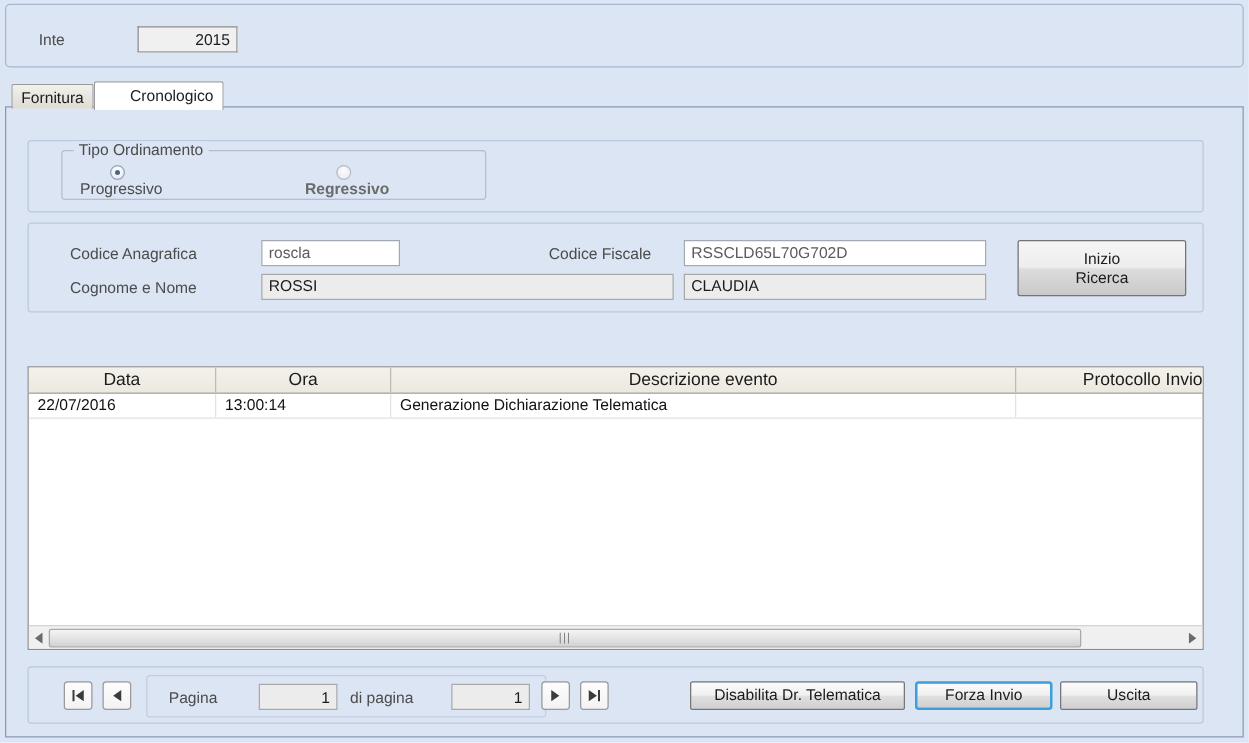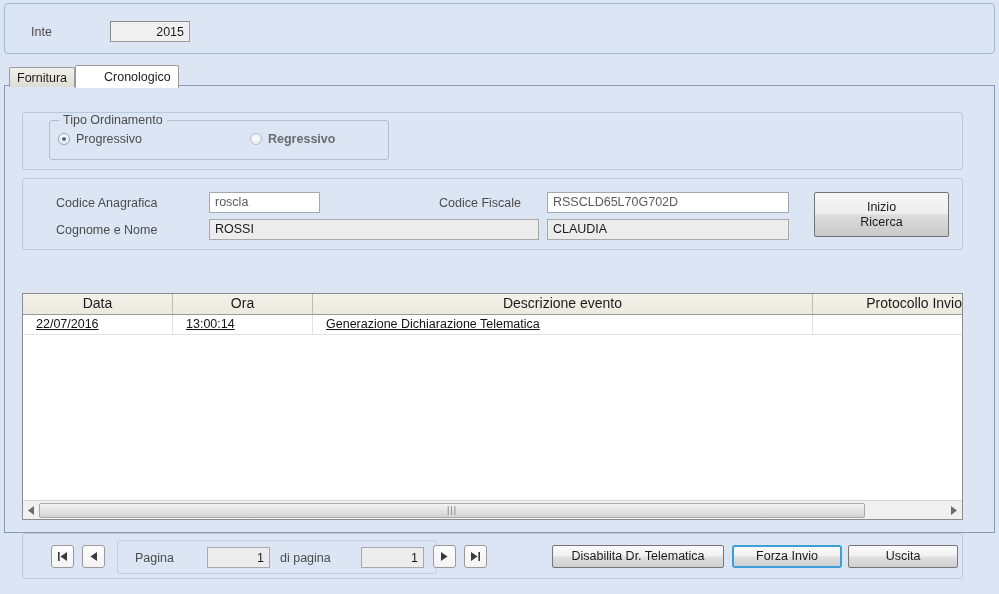--- a/index.html
+++ b/index.html
@@ -88,21 +88,21 @@
     background: #ffffff;
     border-color: #9a9a9a;
     margin-bottom: -1px;
     z-index: 4;
     position: relative;
     padding-left: 28px;
   }
   .tab-panel {
     position: absolute;
     left: 0; top: 23px;
-    width: 991px; height: 448px;
+    width: 991px; height: 505px;
     background: #dbe5f4;
     border: 1px solid #8a99b3;
     box-sizing: border-box;
   }
 
   
   .order-panel {
     position: absolute;
     left: 17px; top: 26px;
     width: 941px; height: 58px;
@@ -130,20 +130,21 @@
   .radio-row {
     position: absolute;
     left: 8px; top: 11px;
     display: flex;
     align-items: center;
   }
   .radio-item {
     display: flex;
     align-items: center;
     cursor: default;
+    flex-direction: column;
   }
   .radio-item.second { margin-left: 108px; font-weight: bold; }
   .radio-dot {
     width: 12px; height: 12px;
     border-radius: 50%;
     box-sizing: border-box;
     border: 1px solid #9aa4b4;
     background: radial-gradient(circle at 50% 35%, #ffffff 0%, #e9edf4 70%, #d6dde8 100%);
     position: relative;
     flex: 0 0 auto;
@@ -259,25 +260,24 @@
     height: 20px;
     border-bottom: 1px solid #e2e2e2;
     box-sizing: border-box;
   }
   .gc {
     box-sizing: border-box;
     height: 19px;
     line-height: 18px;
     font-size: 12.5px;
     color: #111111;
-    padding-left: 13px;
+    padding-left: 7px;
     border-right: 1px solid #e2e2e2;
     overflow: hidden;
     white-space: nowrap;
-    text-decoration: underline;
   }
 
   
   .hscroll {
     position: absolute;
     left: 0; bottom: 0;
     width: 939px; height: 19px;
     background: #f0f0f0;
     border-top: 1px solid #d4d4d4;
     box-sizing: border-box;

